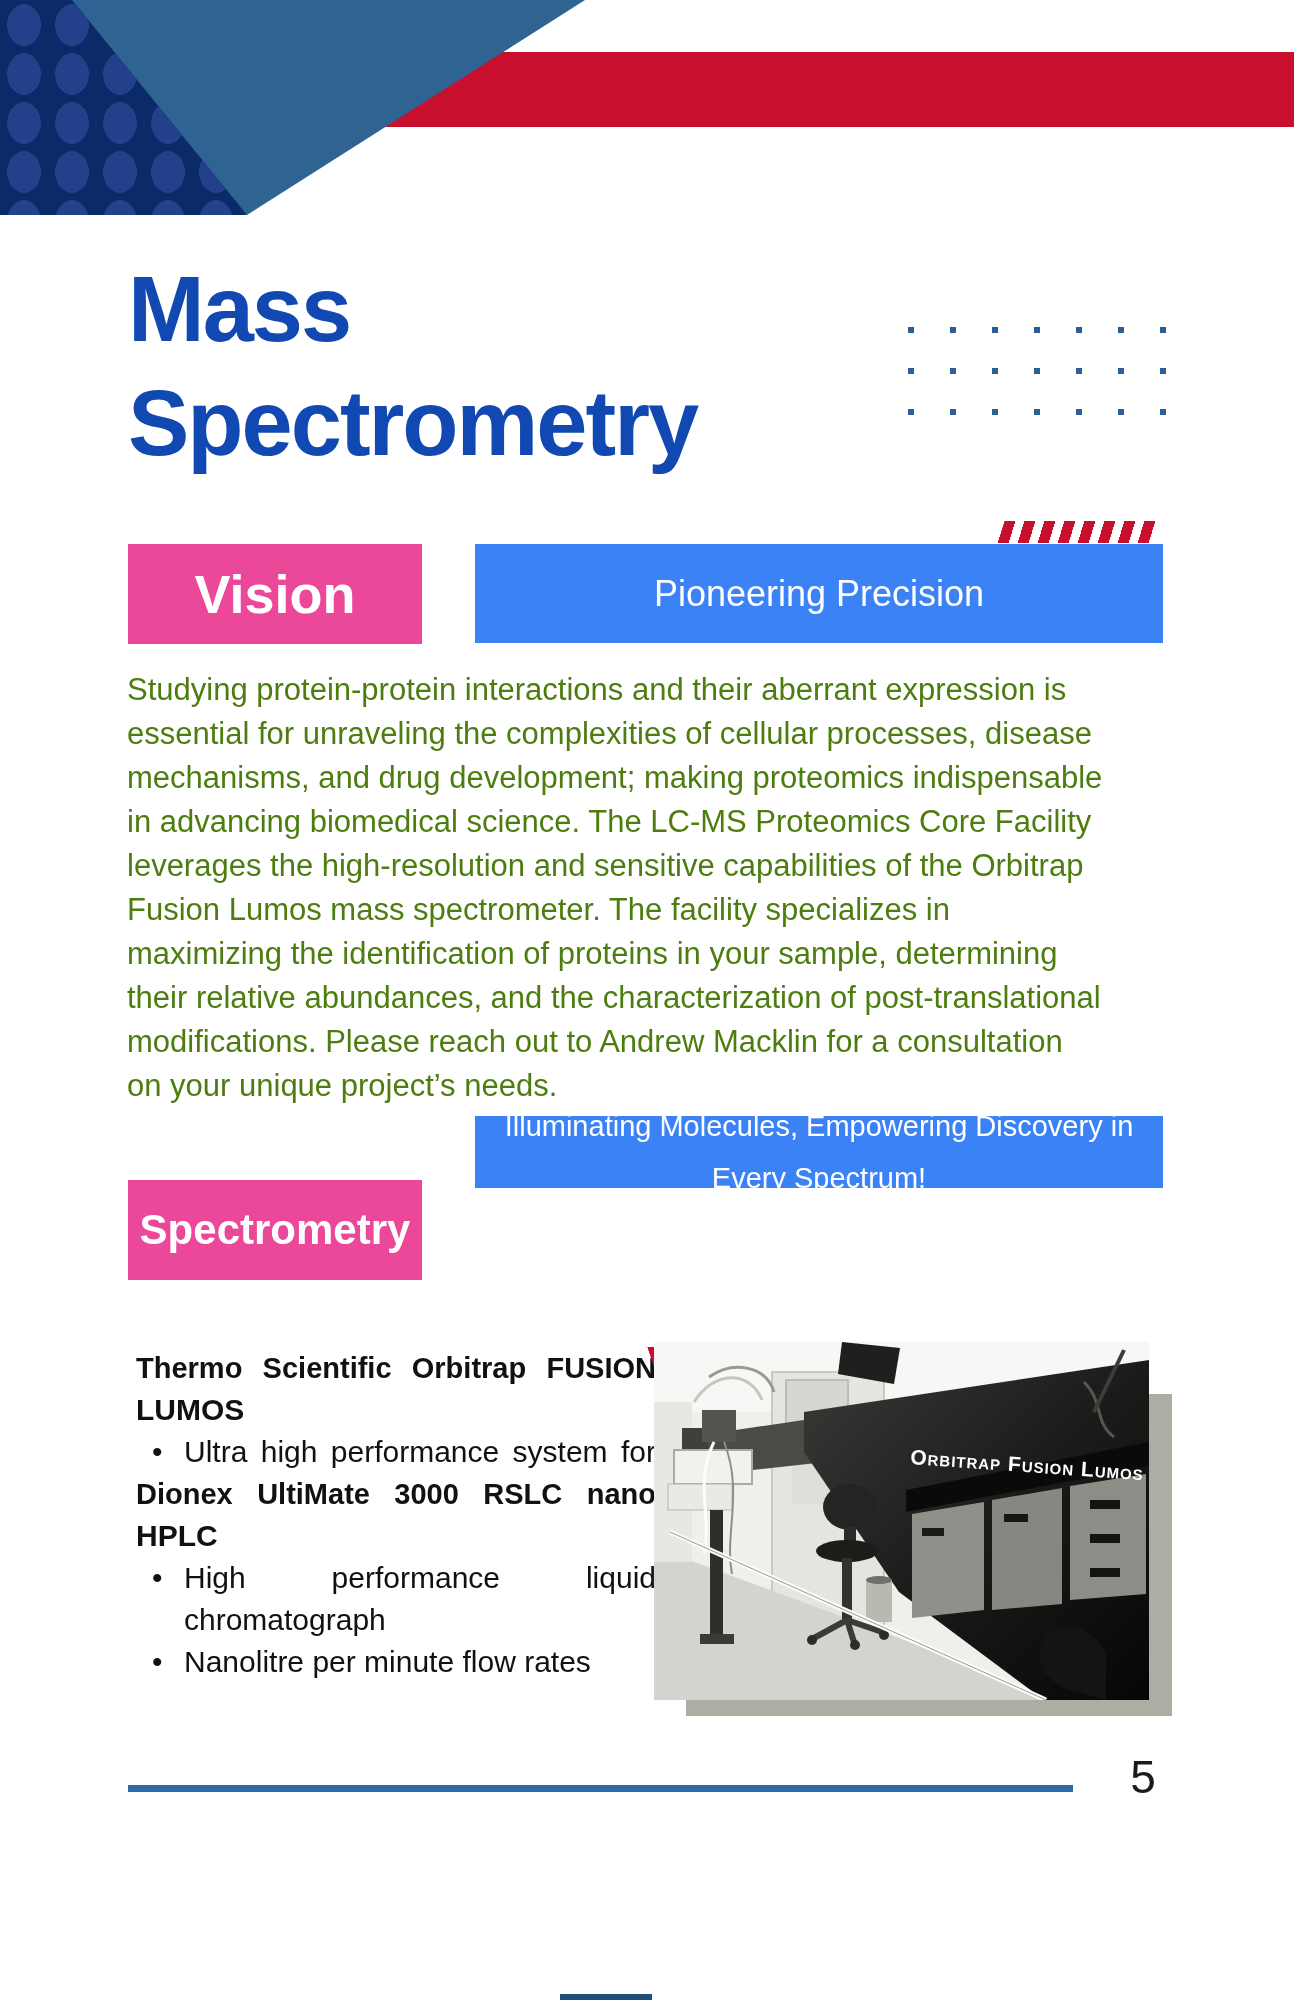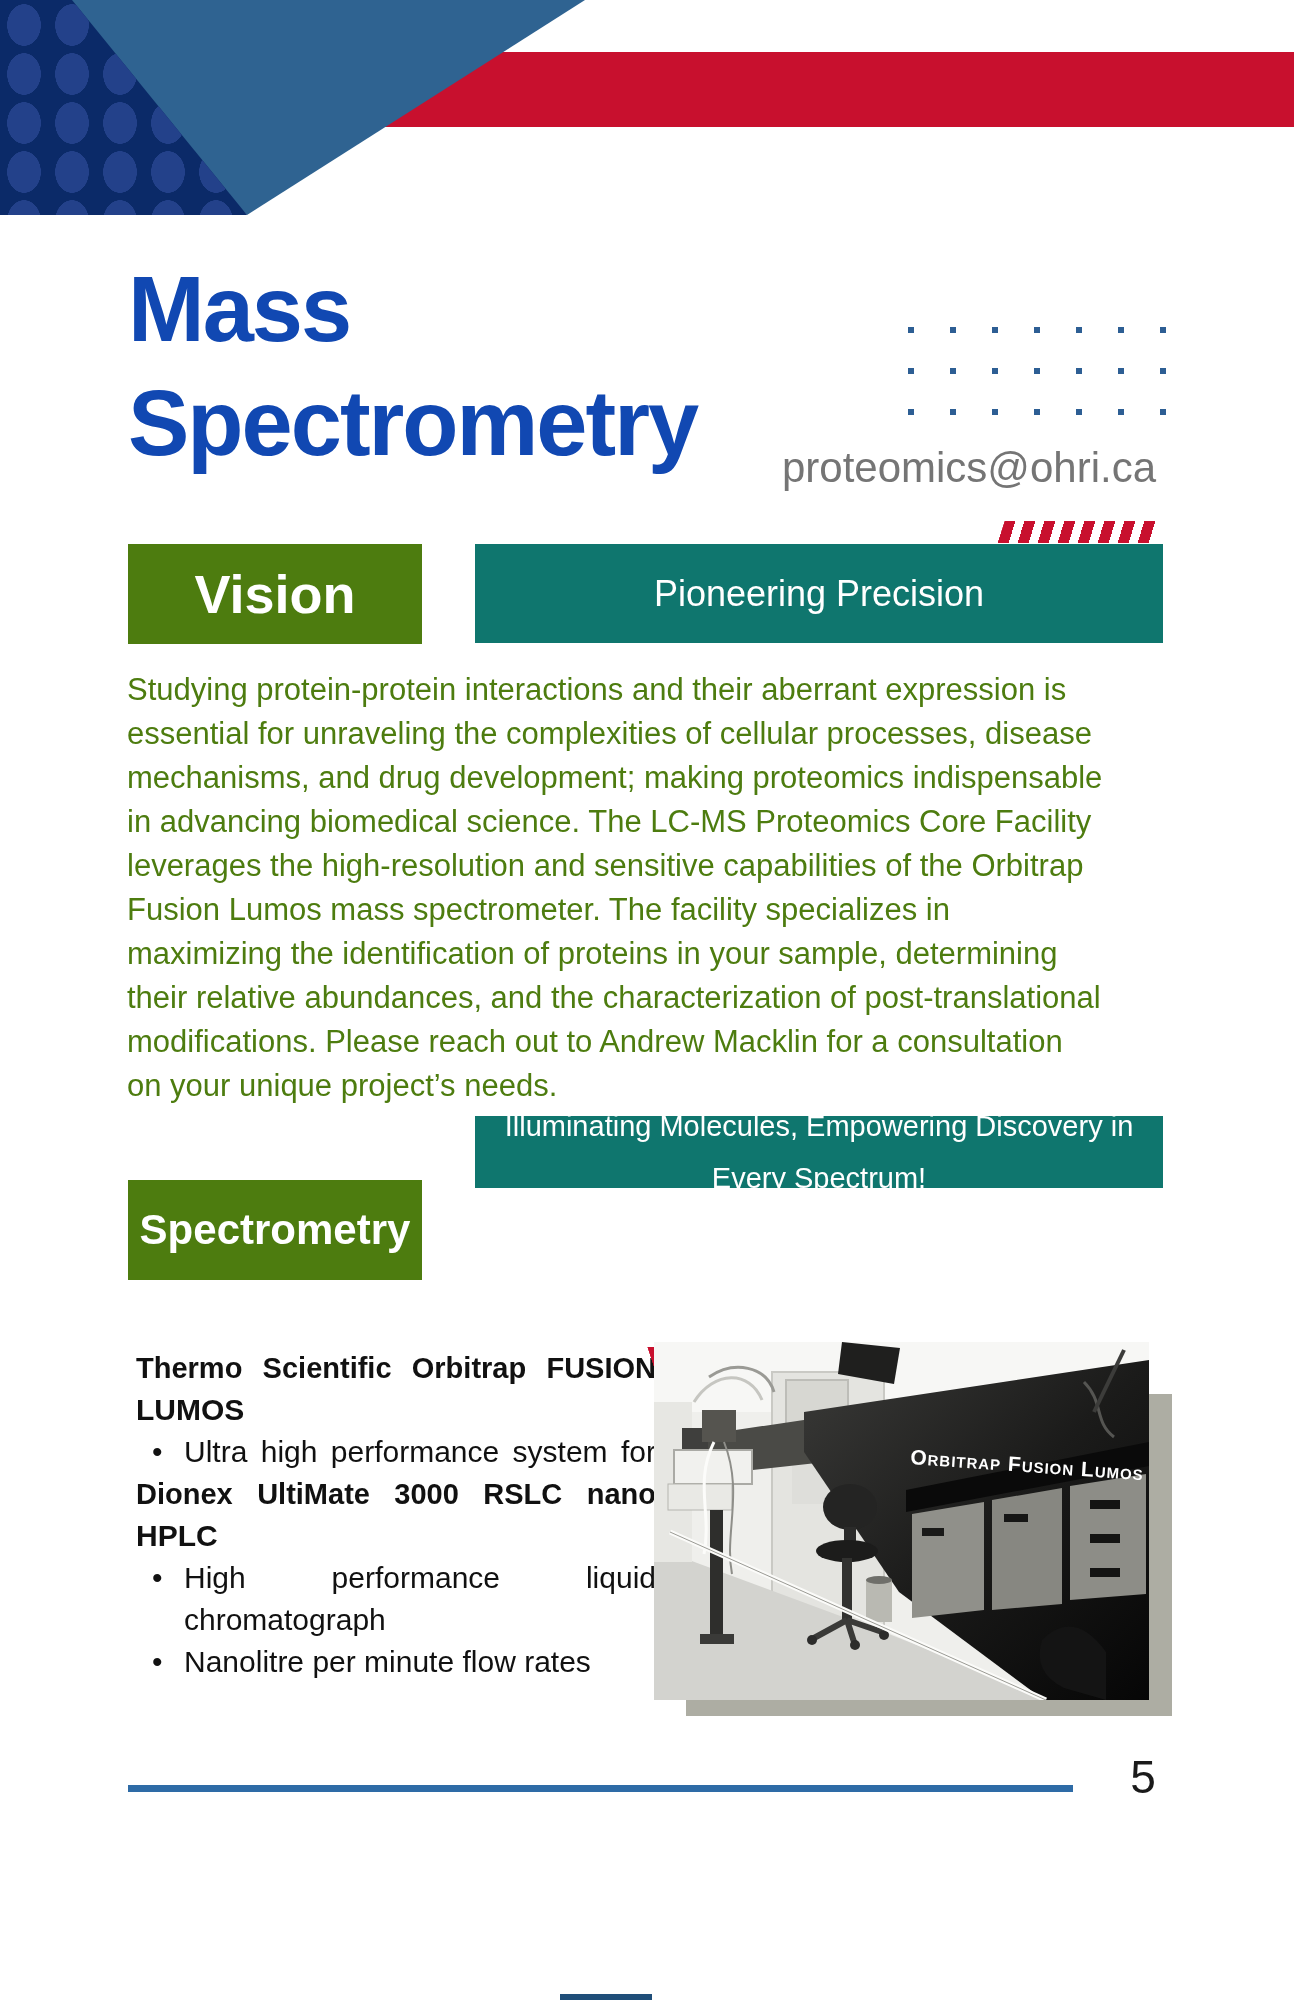--- a/index.html
+++ b/index.html
@@ -24,25 +24,25 @@
     font-size:92px;font-weight:bold;line-height:114px;letter-spacing:-2px;white-space:pre-line;}
   .email{position:absolute;left:749px;top:444px;width:440px;text-align:center;
     color:#757575;font-size:42px;}
   
   .hash{position:absolute;background:repeating-linear-gradient(90deg,#c8102e 0 11px,rgba(0,0,0,0) 11px 20px);}
   .hash.h1{left:1001px;top:521px;width:158px;height:22px;transform:skewX(-18deg);}
   .hash.h2{left:1001px;top:1157px;width:158px;height:23px;transform:skewX(-18deg);}
   .hash.h3{left:652px;top:1347px;width:160px;height:29px;transform:skewX(18deg);
     background:repeating-linear-gradient(90deg,#c8102e 0 12px,rgba(0,0,0,0) 12px 20px);}
   
-  .label-box{position:absolute;background:#4d7c0f;color:#ffffff;display:flex;
+  .label-box{position:absolute;background:#ec4899;color:#ffffff;display:flex;
     align-items:center;justify-content:center;font-weight:bold;}
   .label-box.vision{left:128px;top:544px;width:294px;height:100px;font-size:54px;}
   .label-box.instruments{left:128px;top:1180px;width:294px;height:100px;font-size:42px;}
-  .band{position:absolute;background:#0f766e;color:#ffffff;display:flex;
+  .band{position:absolute;background:#3b82f6;color:#ffffff;display:flex;
     align-items:center;justify-content:center;text-align:center;}
   .band.b1{left:475px;top:544px;width:688px;height:99px;font-size:36px;}
   .band.b2{left:475px;top:1116px;width:688px;height:72px;font-size:29px;line-height:52px;white-space:pre-line;}
   
   .body-par{position:absolute;left:127px;top:668px;width:1130px;color:#4d7c0f;
     font-size:31px;line-height:44px;white-space:pre-line;}
   
   .inst-block{position:absolute;left:136px;top:1347px;width:520px;color:#111111;
     font-size:30px;line-height:42px;}
   .inst-block .bold{font-weight:bold;}
@@ -92,21 +92,20 @@
       <div class="sq"></div>
       <div class="sq"></div>
       <div class="sq"></div>
       <div class="sq"></div>
       <div class="sq"></div>
       <div class="sq"></div>
   </div>
 
   <h1 class="title" style="margin:0;">Mass
 Spectrometry</h1>
-  <div class="email">proteomics@ohri.ca</div>
 
   <div class="hash h1"></div>
   <div class="label-box vision">
     <span>Vision</span>
   </div>
   <div class="band b1">
     <span>Pioneering Precision</span>
   </div>
   <div class="body-par">Studying protein-protein interactions and their aberrant expression is
 essential for unraveling the complexities of cellular processes, disease

